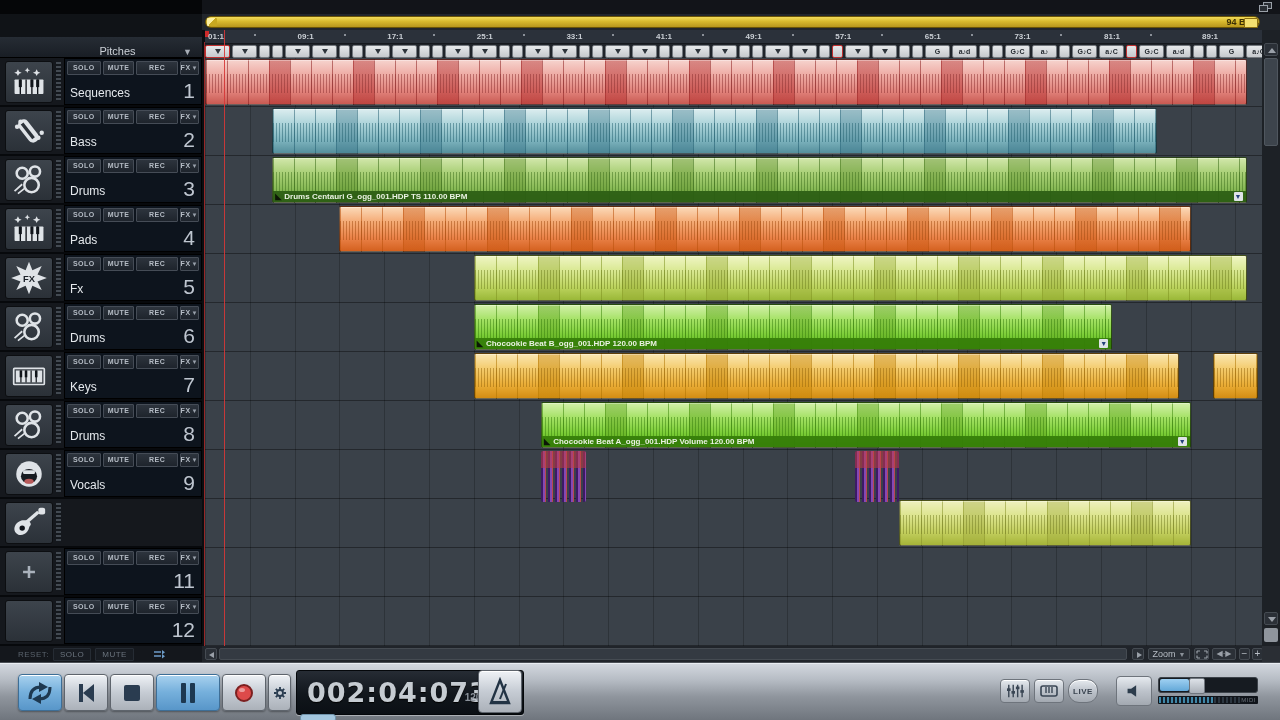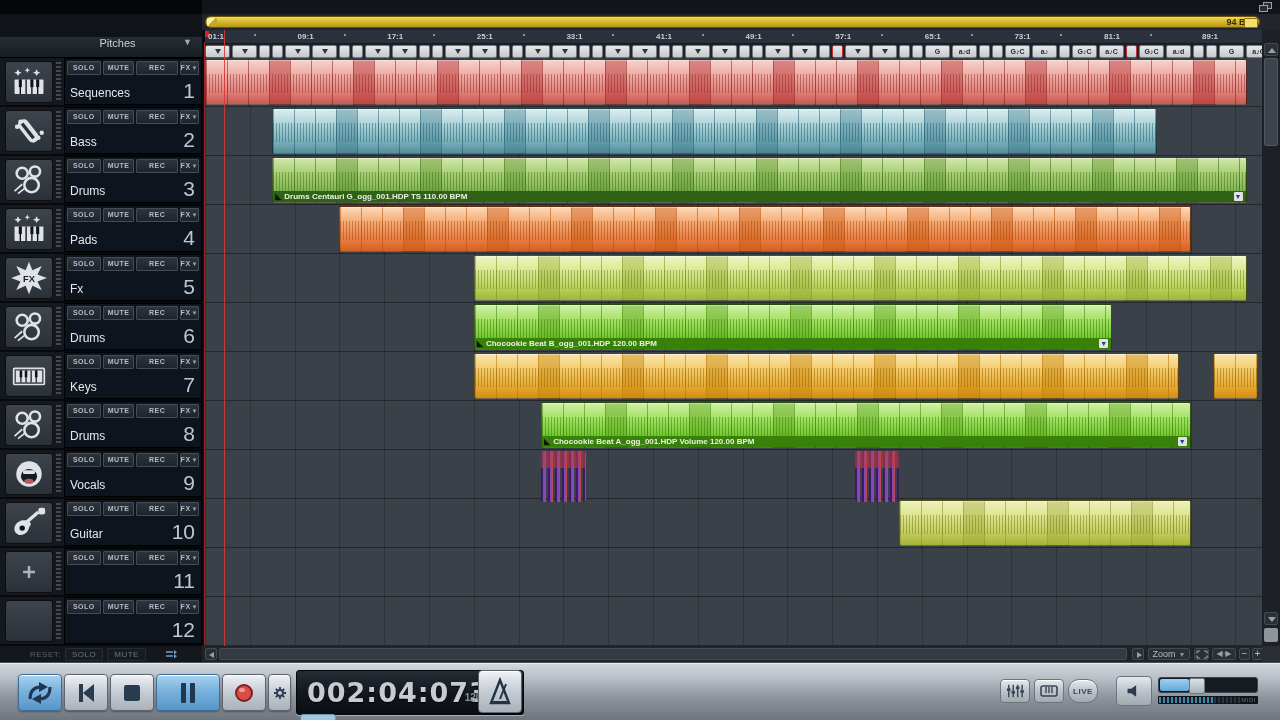--- a/index.html
+++ b/index.html
@@ -14,41 +14,41 @@
   #loopbar-row .lb-left{position:absolute;left:-202px;top:0;width:202px;height:16px;background:#050608;}
   #loopbar{position:absolute;left:3px;top:2px;width:1055px;height:12px;border-radius:6px;
     background:linear-gradient(180deg,#f2dc5a 0%,#d8b92e 45%,#b8961c 100%);
     border:1px solid #6a5408;box-sizing:border-box;display:flex;align-items:center;justify-content:flex-end;}
   #loopbar .fold{position:absolute;left:1px;top:1px;width:10px;height:8px;background:linear-gradient(135deg,#fdf0a0 50%,#c8a820 50%);border-radius:1px;}
   #loopbar .endh{position:absolute;right:1px;top:1px;width:12px;height:8px;background:#f4e070;border:1px solid #8a6e10;border-radius:1px;}
   #loopbar .txt{font-size:9px;font-weight:bold;color:#3a2e04;}
   
   #sidebar-bg{position:absolute;left:0;top:14px;width:202px;height:648px;background:#101317;}
   #pitches{position:absolute;left:0;top:37px;width:202px;height:20px;background:linear-gradient(180deg,#262c34,#191e25);
-    border-bottom:1px solid #000;display:flex;align-items:flex-start;}
+    border-bottom:1px solid #000;display:flex;align-items:flex-end;}
   #pitches .pl{flex:1;text-align:center;padding-left:52px;font-size:11px;color:#ccd1d7;}
   #pitches .caret{margin-right:10px;font-size:9px;color:#a8aeb6;}
   #tracks{position:absolute;left:0;top:58px;width:202px;height:588px;overflow:hidden;}
   .s-row{position:relative;height:49px;box-sizing:border-box;border-bottom:2px solid #07090c;background:#15181d;}
   .icon-box{position:absolute;left:5px;top:3px;width:46px;height:40px;border-radius:3px;border:1px solid #0c0e11;
     background:linear-gradient(180deg,#3d444c,#2b3138);display:flex;align-items:center;justify-content:center;}
   .icon-box svg{width:38px;height:34px;}
   .meter{position:absolute;left:56px;top:4px;width:5px;height:39px;
     background:repeating-linear-gradient(180deg,#434a52 0 2px,#14181d 2px 4px);}
   .panel{position:absolute;left:64px;top:0;width:138px;height:47px;background:#0d141d;border:1px solid #000;box-sizing:border-box;}
   .btns{position:absolute;left:2px;top:2px;right:2px;display:flex;gap:2px;}
   .pbtn{height:12px;line-height:12px;font-size:7px;font-weight:bold;letter-spacing:.5px;color:#b4bbc4;text-align:center;
     background:linear-gradient(180deg,#2d343d,#1e242c);border:1px solid #454c56;border-radius:1px;}
   .pbtn:nth-child(1){width:34px}.pbtn:nth-child(2){width:32px}.pbtn:nth-child(3){width:42px}
   .pbtn.fx{flex:1;}
   .fxcaret{font-size:6px;margin-left:1px;color:#9aa2ac;}
   .tname{position:absolute;left:5px;bottom:4px;font-size:12px;color:#e4e8ec;}
   .tnum{position:absolute;right:6px;bottom:1px;font-size:21px;color:#bfc6d0;}
   #reset-bar{position:absolute;left:0;top:646px;width:202px;height:16px;background:#14171c;display:flex;align-items:center;gap:4px;}
-  #reset-bar .rl{margin-left:30px;font-size:8px;color:#59626c;letter-spacing:.5px;}
+  #reset-bar .rl{margin-left:18px;font-size:8px;color:#59626c;letter-spacing:.5px;}
   .rbtn{font-size:8px;color:#6b747e;letter-spacing:.5px;border:1px solid #262c34;background:#181c22;
     padding:1px 6px;border-radius:1px;}
   #reorder{margin-left:14px;}
   
   #ruler{position:absolute;left:205px;top:30px;width:1057px;height:13px;background:#2b313a;border-bottom:1px solid #15181d;}
   .r-label{position:absolute;top:2px;font-size:8px;font-weight:bold;color:#c9ced4;}
   .r-dot{position:absolute;top:4px;width:2px;height:2px;background:#8a9098;}
   #ruler .startmark{position:absolute;left:0;top:1px;width:4px;height:6px;background:#cc2a2a;}
   #cells{position:absolute;left:205px;top:44px;width:1057px;height:15px;background:#20242a;display:flex;gap:2px;
     align-items:center;overflow:hidden;padding-left:0;}
@@ -380,30 +380,20 @@
       <div class="s-row">
         <div class="icon-box">
           <svg viewBox="0 0 44 40">
             <rect x="33" y="2" width="8" height="8" rx="2.5" fill="#dfe3e7"></rect>
             <path d="M18 20L33 7" stroke="#dfe3e7" stroke-width="4"></path>
             <path d="M9 19c-4 3-6 9-2 13s10 2 13-2c2.5-3 1.5-5 3.5-7s-1-6-4-6-5.5-1-10.5 2z" fill="#dfe3e7"></path>
             <circle cx="14" cy="26" r="3.2" fill="#10141a"></circle>
           </svg>
         </div>
         <div class="meter"></div>
-        <div class="panel">
-          <div class="btns">
-            <div class="pbtn">SOLO</div>
-            <div class="pbtn">MUTE</div>
-            <div class="pbtn">REC</div>
-            <div class="pbtn fx">FX<span class="fxcaret">▼</span></div>
-          </div>
-          <div class="tname">Guitar</div>
-          <div class="tnum">10</div>
-        </div>
       </div>
       <div class="s-row">
         <div class="icon-box">
           <svg viewBox="0 0 44 40">
             <path d="M22 13v14M15 20h14" stroke="#aab2bc" stroke-width="3"></path>
           </svg>
         </div>
         <div class="meter"></div>
         <div class="panel">
           <div class="btns">

